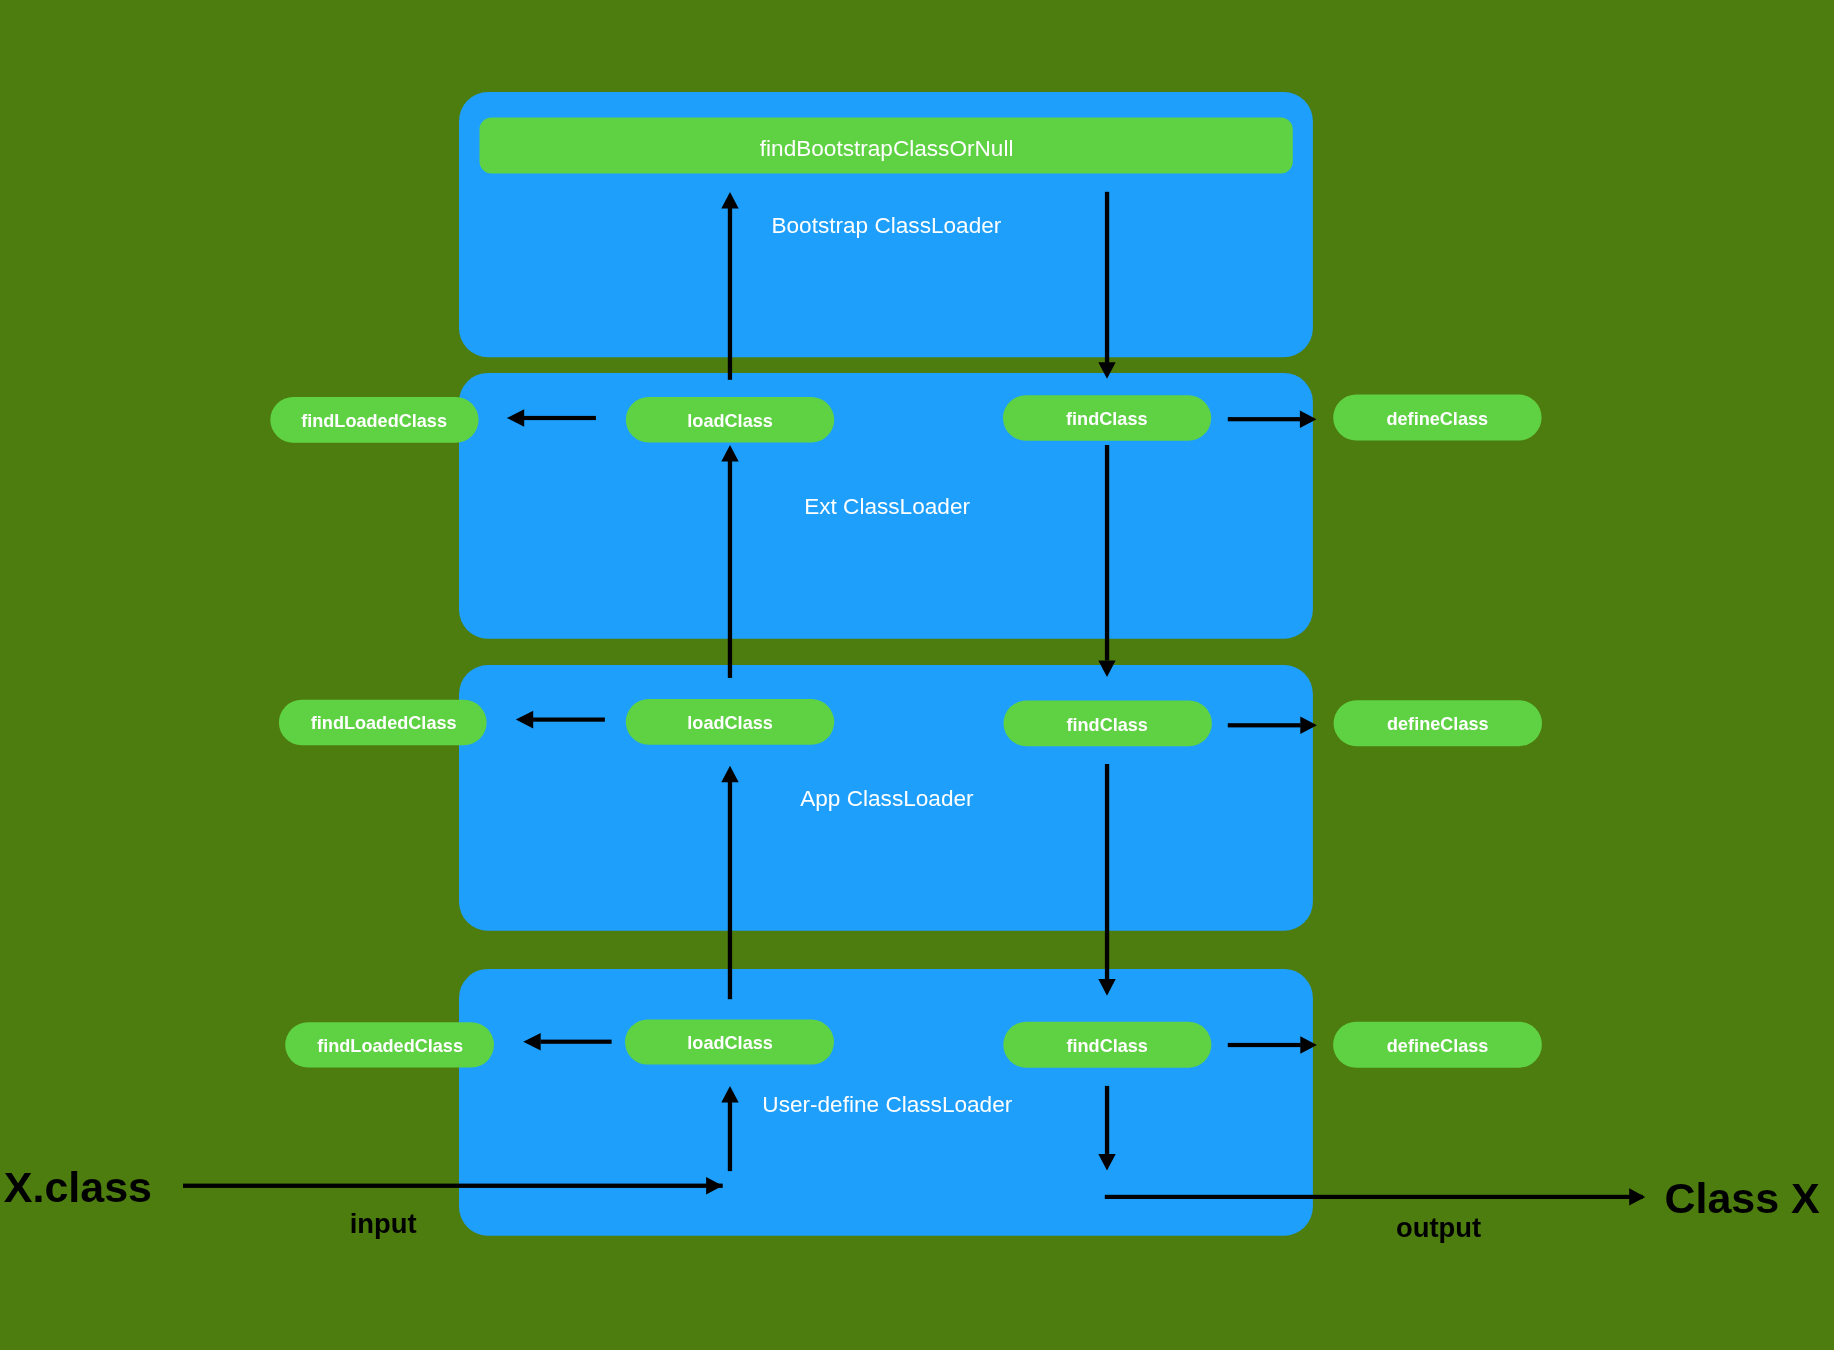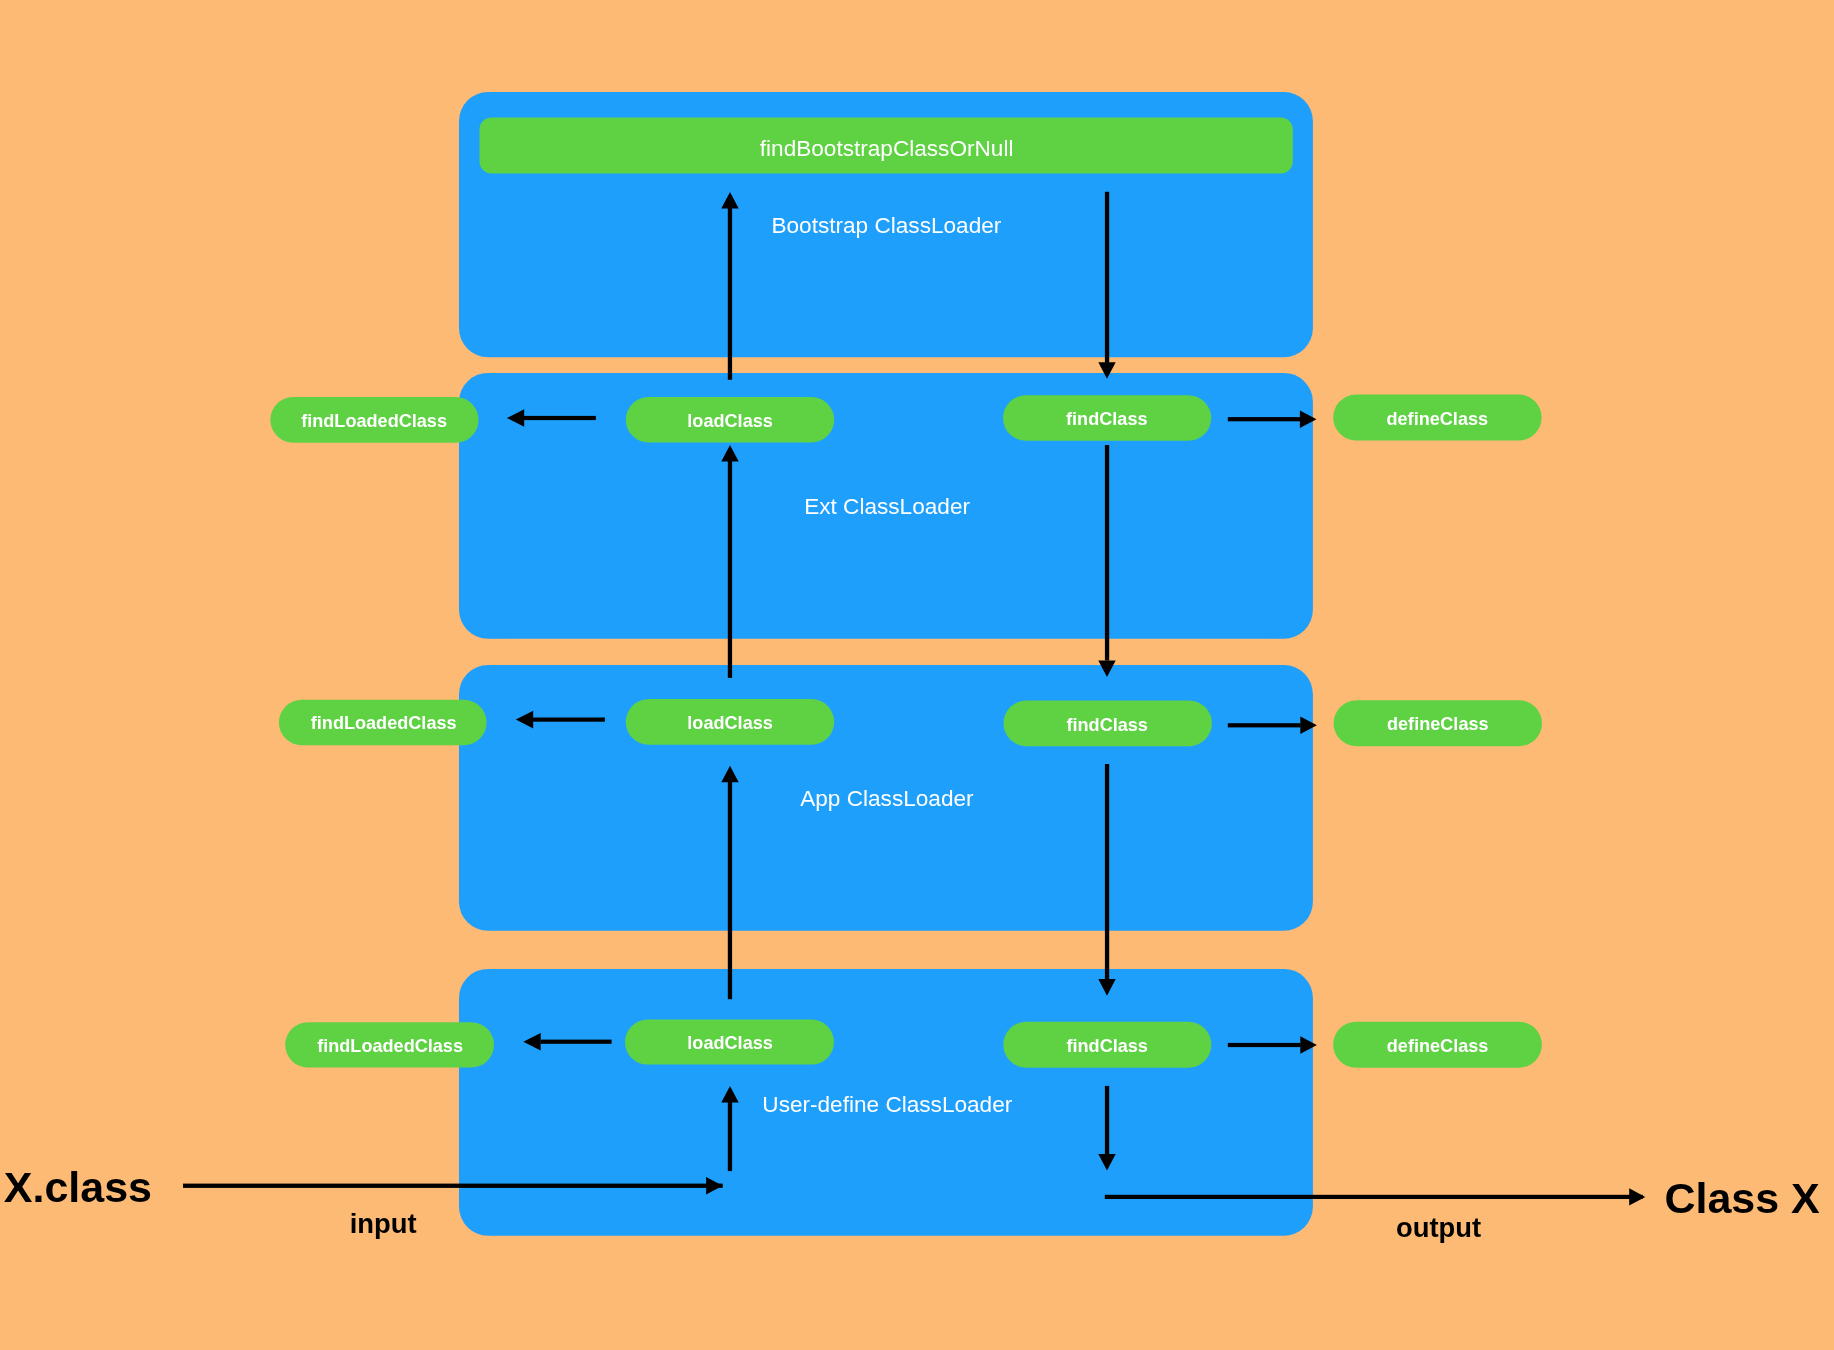--- a/index.html
+++ b/index.html
@@ -1,19 +1,19 @@
 <!DOCTYPE html>
 <html><head>
 <meta charset="utf-8">
 <title>JVM ClassLoader Delegation Diagram</title>
 <style>
   html, body { margin:0; padding:0; background:#ffffff; }
   body { width:1834px; height:1350px; overflow:hidden;
          font-family:"Liberation Sans", sans-serif; }
-  #stage { position:relative; width:1834px; height:1350px; background:#fdba74; }
+  #stage { position:relative; width:1834px; height:1350px; background:#4d7c0f; }
   svg.diagram { position:absolute; left:0; top:0; width:1834px; height:1350px; display:block; }
   text { font-family:"Liberation Sans", sans-serif;
          filter:opacity(99.9%);  }
   .loader-label { font-size:22.6px; fill:#ffffff; }
   .pill-label   { font-size:18.1px; font-weight:bold; fill:#ffffff; }
   .big-label    { font-size:43px; font-weight:bold; fill:#000000; }
   .io-label     { font-size:27.4px; font-weight:bold; fill:#000000; }
 </style>
 </head>
 <body>

